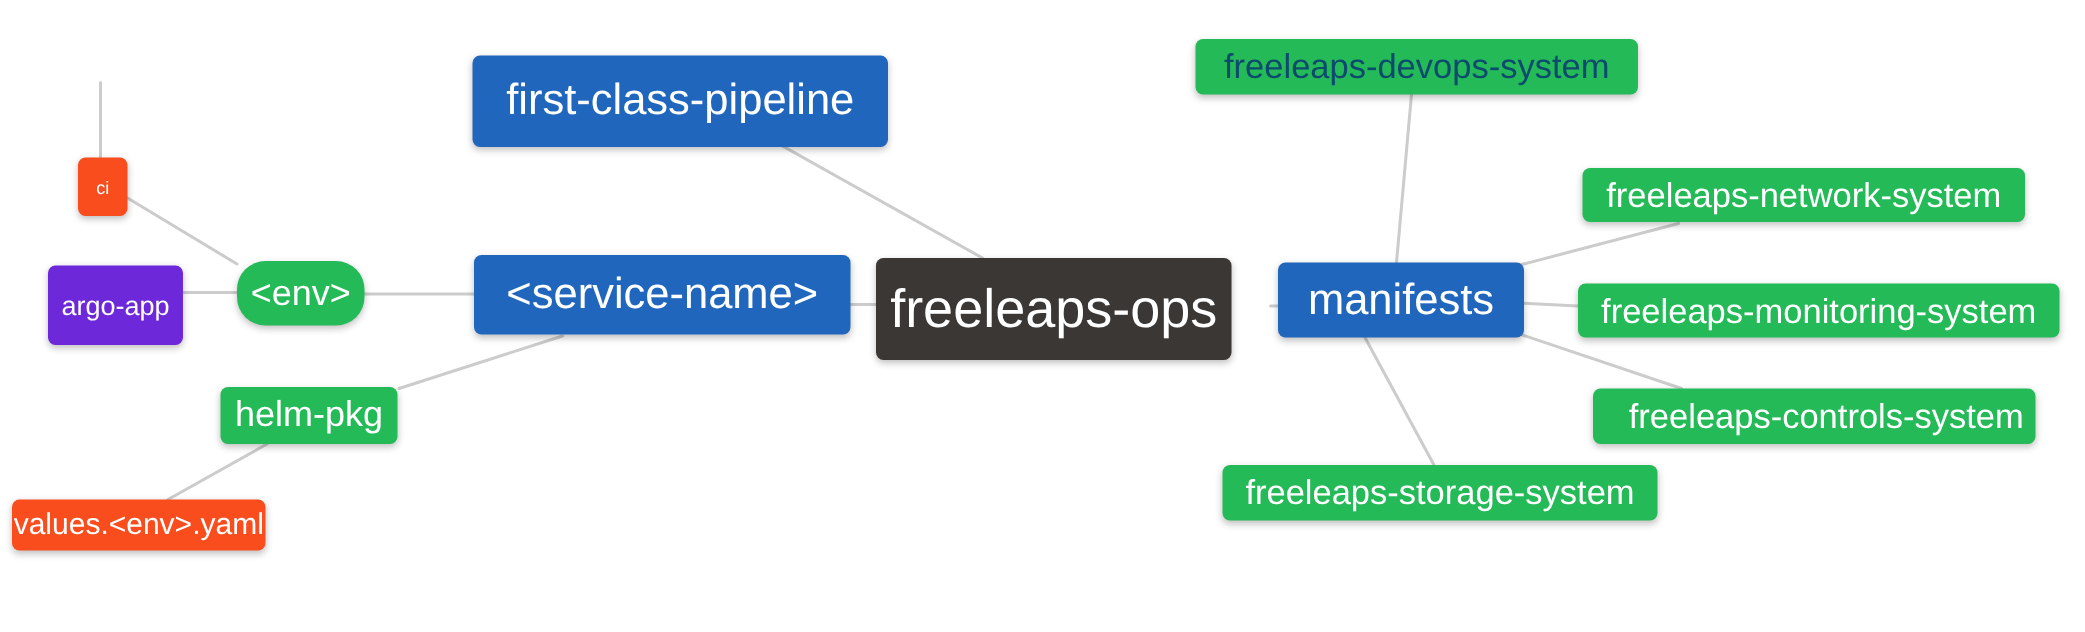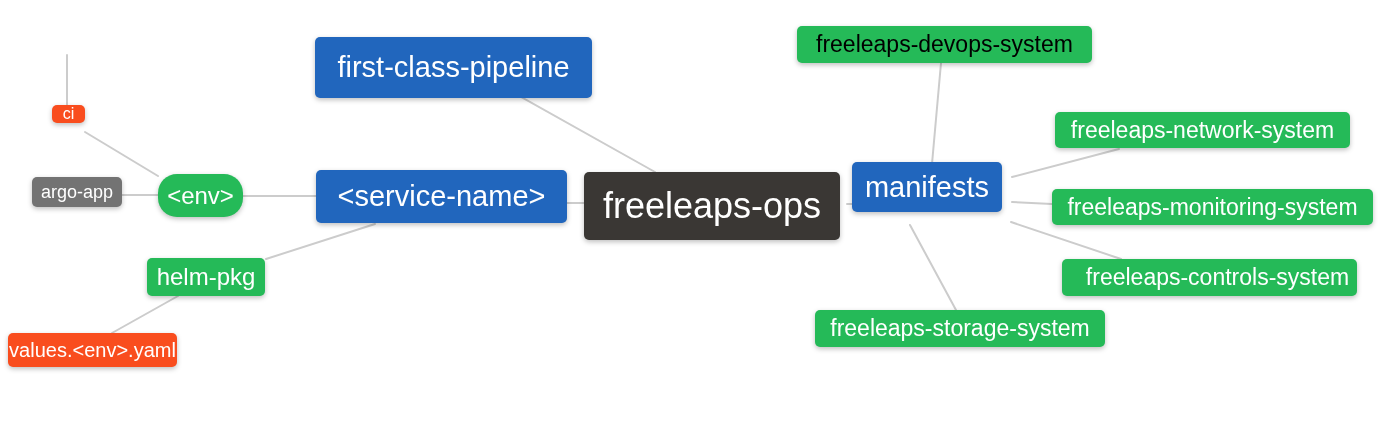--- a/index.html
+++ b/index.html
@@ -50,48 +50,48 @@
       <line x1="178" y1="296" x2="112" y2="333" stroke="#cccccc" stroke-width="2" stroke-linecap="round"></line>
       <line x1="505" y1="88" x2="655" y2="172" stroke="#cccccc" stroke-width="2" stroke-linecap="round"></line>
       <line x1="567" y1="203" x2="584" y2="203" stroke="#cccccc" stroke-width="2" stroke-linecap="round"></line>
       <line x1="847" y1="204" x2="852" y2="204" stroke="#cccccc" stroke-width="2" stroke-linecap="round"></line>
       <line x1="941" y1="63" x2="931" y2="175" stroke="#cccccc" stroke-width="2" stroke-linecap="round"></line>
       <line x1="1012" y1="177" x2="1119" y2="149" stroke="#cccccc" stroke-width="2" stroke-linecap="round"></line>
       <line x1="1012" y1="202" x2="1052" y2="204" stroke="#cccccc" stroke-width="2" stroke-linecap="round"></line>
       <line x1="1011" y1="222" x2="1121" y2="259" stroke="#cccccc" stroke-width="2" stroke-linecap="round"></line>
       <line x1="910" y1="225" x2="956" y2="310" stroke="#cccccc" stroke-width="2" stroke-linecap="round"></line>
     </svg>
-    <div class="node" style="left: 52px; top: 105px; width: 33px; height: 18px; font-size: 16px; background: rgb(249, 77, 30); color: rgb(255, 255, 255);">
+    <div class="node" style="left: 52px; top: 105px; width: 33px; height: 39px; font-size: 12px; background: rgb(249, 77, 30); color: rgb(255, 255, 255);">
       <span>ci</span>
     </div>
-    <div class="node" style="left: 32px; top: 177px; width: 90px; height: 30px; font-size: 18px; background: #737373; color: rgb(255, 255, 255);">
+    <div class="node" style="left: 32px; top: 177px; width: 90px; height: 53px; font-size: 18px; background: #6d28d9; color: rgb(255, 255, 255);">
       <span>argo-app</span>
     </div>
     <div class="node" style="left: 158px; top: 174px; width: 85px; height: 43px; font-size: 24px; background: rgb(37, 186, 88); color: rgb(255, 255, 255); border-radius: 19px;">
       <span>&lt;env&gt;</span>
     </div>
     <div class="node" style="left: 147px; top: 258px; width: 118px; height: 38px; font-size: 24px; background: rgb(37, 186, 88); color: rgb(255, 255, 255);">
       <span>helm-pkg</span>
     </div>
     <div class="node" style="left: 8px; top: 333px; width: 169px; height: 34px; font-size: 20px; background: rgb(249, 77, 30); color: rgb(255, 255, 255);">
       <span>values.&lt;env&gt;.yaml</span>
     </div>
     <div class="node" style="left: 315px; top: 37px; width: 277px; height: 61px; font-size: 29px; background: rgb(33, 102, 189); color: rgb(255, 255, 255);">
       <span>first-class-pipeline</span>
     </div>
     <div class="node" style="left: 316px; top: 170px; width: 251px; height: 53px; font-size: 29px; background: rgb(33, 102, 189); color: rgb(255, 255, 255); text-align: right;">
       <span>&lt;service-name&gt;</span>
     </div>
-    <div class="node" style="left: 584px; top: 172px; width: 256px; height: 68px; font-size: 36px; background: rgb(58, 55, 52); color: rgb(255, 255, 255);">
+    <div class="node" style="left: 584px; top: 172px; width: 237px; height: 68px; font-size: 36px; background: rgb(58, 55, 52); color: rgb(255, 255, 255);">
       <span>freeleaps-ops</span>
     </div>
-    <div class="node" style="left: 852px; top: 162px; width: 150px; height: 50px; font-size: 29px; background: rgb(33, 102, 189); color: rgb(255, 255, 255);">
+    <div class="node" style="left: 852px; top: 175px; width: 164px; height: 50px; font-size: 29px; background: rgb(33, 102, 189); color: rgb(255, 255, 255);">
       <span>manifests</span>
     </div>
-    <div class="node" style="left: 797px; top: 26px; width: 295px; height: 37px; font-size: 23px; background: rgb(37, 186, 88); color: #000000;">
+    <div class="node" style="left: 797px; top: 26px; width: 295px; height: 37px; font-size: 23px; background: rgb(37, 186, 88); color: #0c4a6e;">
       <span>freeleaps-devops-system</span>
     </div>
     <div class="node" style="left: 1055px; top: 112px; width: 295px; height: 36px; font-size: 23px; background: rgb(37, 186, 88); color: rgb(255, 255, 255);">
       <span>freeleaps-network-system</span>
     </div>
     <div class="node" style="left: 1052px; top: 189px; width: 321px; height: 36px; font-size: 23px; background: rgb(37, 186, 88); color: rgb(255, 255, 255);">
       <span>freeleaps-monitoring-system</span>
     </div>
     <div class="node" style="left: 1062px; top: 259px; width: 295px; height: 37px; font-size: 23px; background: rgb(37, 186, 88); color: rgb(255, 255, 255); padding-left: 16px;">
       <span>freeleaps-controls-system</span>

